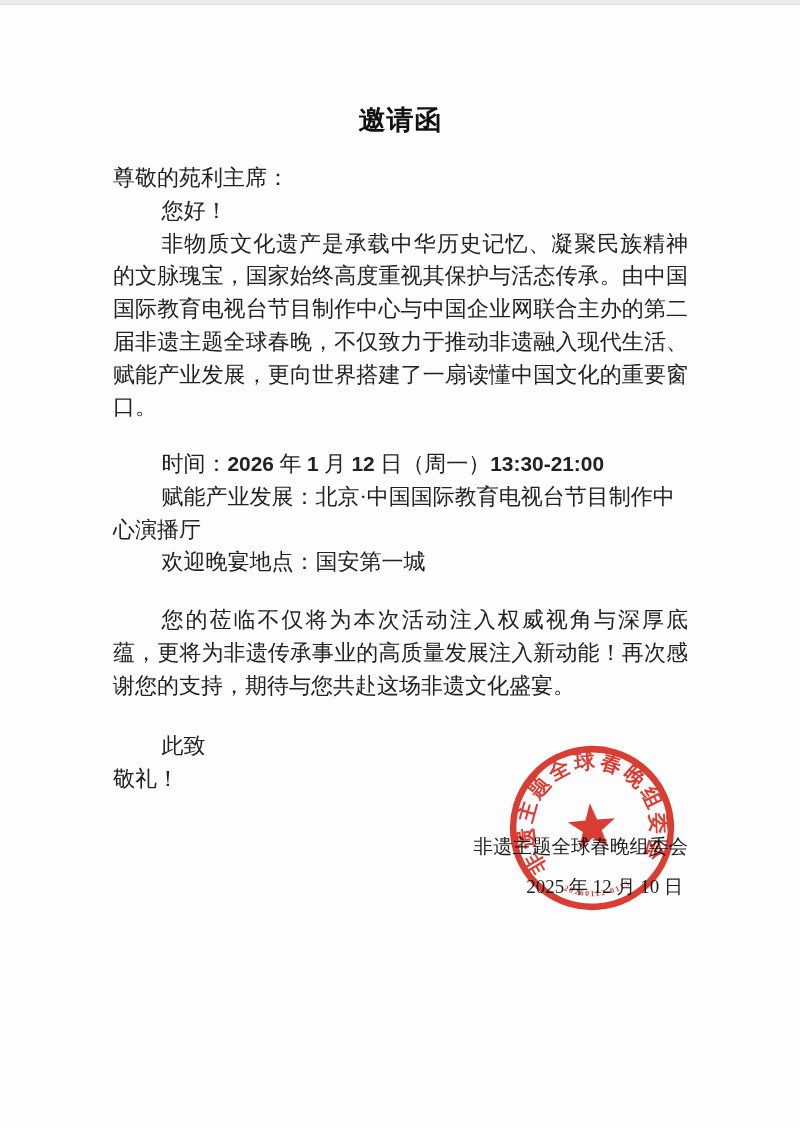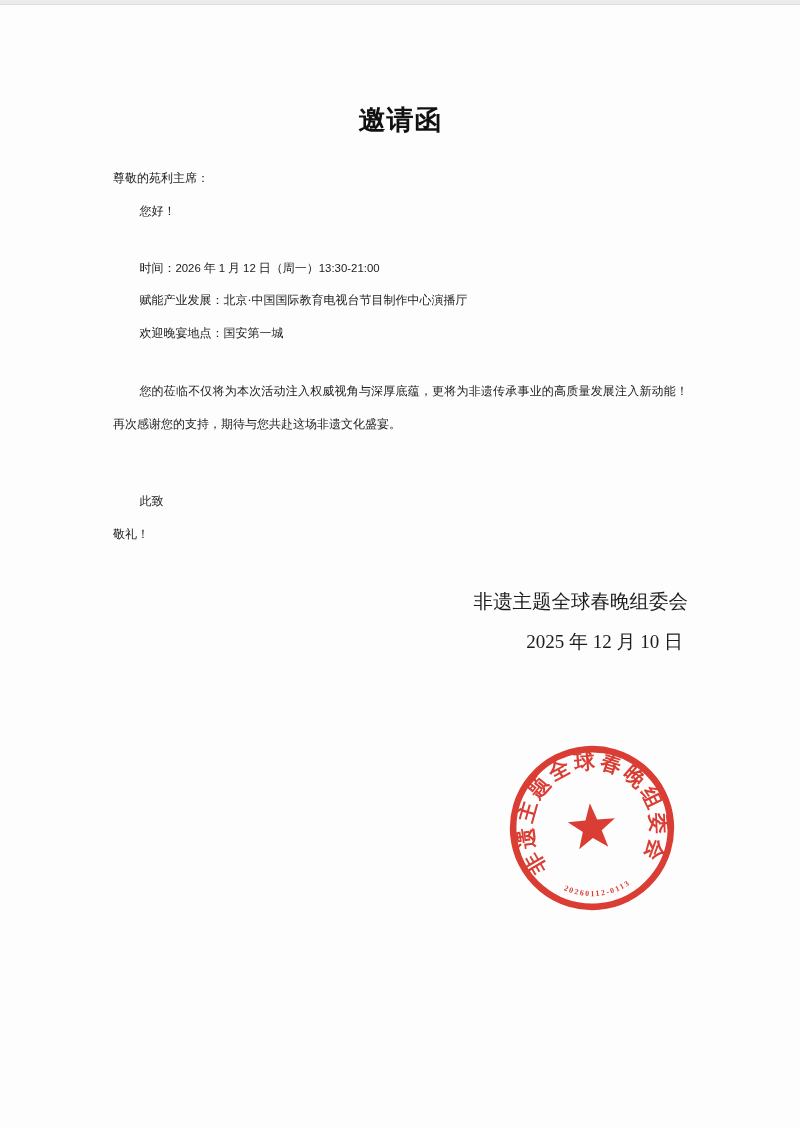--- a/index.html
+++ b/index.html
@@ -21,30 +21,30 @@
     position:absolute; top:0; left:113px; width:575px;
   }
   .letter-title {
     margin-top:100px;
     height:40px; line-height:40px;
     text-align:center;
     font-size:27px; font-weight:bold;
     letter-spacing:1px;
     color:#111;
   }
-  .block { font-size:12px; line-height:32.75px; }
+  .block { font-size:22px; line-height:32.75px; }
   .salutation-block { margin-top:22px; }
   .para { text-indent:2.2em; text-align:justify; margin:0; }
   .indent1 { text-indent:2.2em; }
   .info-block { margin-top:24px; }
   .p3-block { margin-top:25px; }
-  .close-block { margin-top:45px; }
+  .close-block { margin-top:28px; }
   .sig-block { margin-top:31px; text-align:right; font-size:19.5px; line-height:40px; color:#1c1c1c; }
   .sig-date { font-size:19px; padding-right:5px; }
-  .num { font-family:"Liberation Sans","DejaVu Sans",sans-serif; font-size:0.95em; font-weight:400; }
+  .num { font-family:"Liberation Sans","DejaVu Sans",sans-serif; font-size:0.95em; font-weight:700; }
   .stamp {
     position:absolute;
     left:509px; top:745px;
     width:166px; height:166px;
     transform:rotate(-5deg);
     opacity:0.9;
     mix-blend-mode:multiply;
     pointer-events:none;
   }
   .stamp text { font-family:"Liberation Serif","DejaVu Serif",serif; }
@@ -57,20 +57,21 @@
 <div class="page">
   <div class="scan-edge"></div>
 
   <div class="content">
 
     <div class="letter-title">邀请函</div>
 
     <div class="block salutation-block">
       <div>尊敬的苑利主席：</div>
       <div class="indent1">您好！</div>
+      <p class="para">非物质文化遗产是承载中华历史记忆、凝聚民族精神的文脉瑰宝，国家始终高度重视其保护与活态传承。由中国国际教育电视台节目制作中心与中国企业网联合主办的第二届非遗主题全球春晚，不仅致力于推动非遗融入现代生活、赋能产业发展，更向世界搭建了一扇读懂中国文化的重要窗口。</p>
     </div>
 
     <div class="block info-block">
       <div class="indent1">时间：<span class="num">2026</span> 年 <span class="num">1</span> 月 <span class="num">12</span> 日（周一）<span class="num">13:30-21:00</span></div>
       <div class="indent1">赋能产业发展：北京·中国国际教育电视台节目制作中心演播厅</div>
       <div class="indent1">欢迎晚宴地点：国安第一城</div>
     </div>
 
     <div class="block p3-block">
       <p class="para">您的莅临不仅将为本次活动注入权威视角与深厚底蕴，更将为非遗传承事业的高质量发展注入新动能！再次感谢您的支持，期待与您共赴这场非遗文化盛宴。</p>

